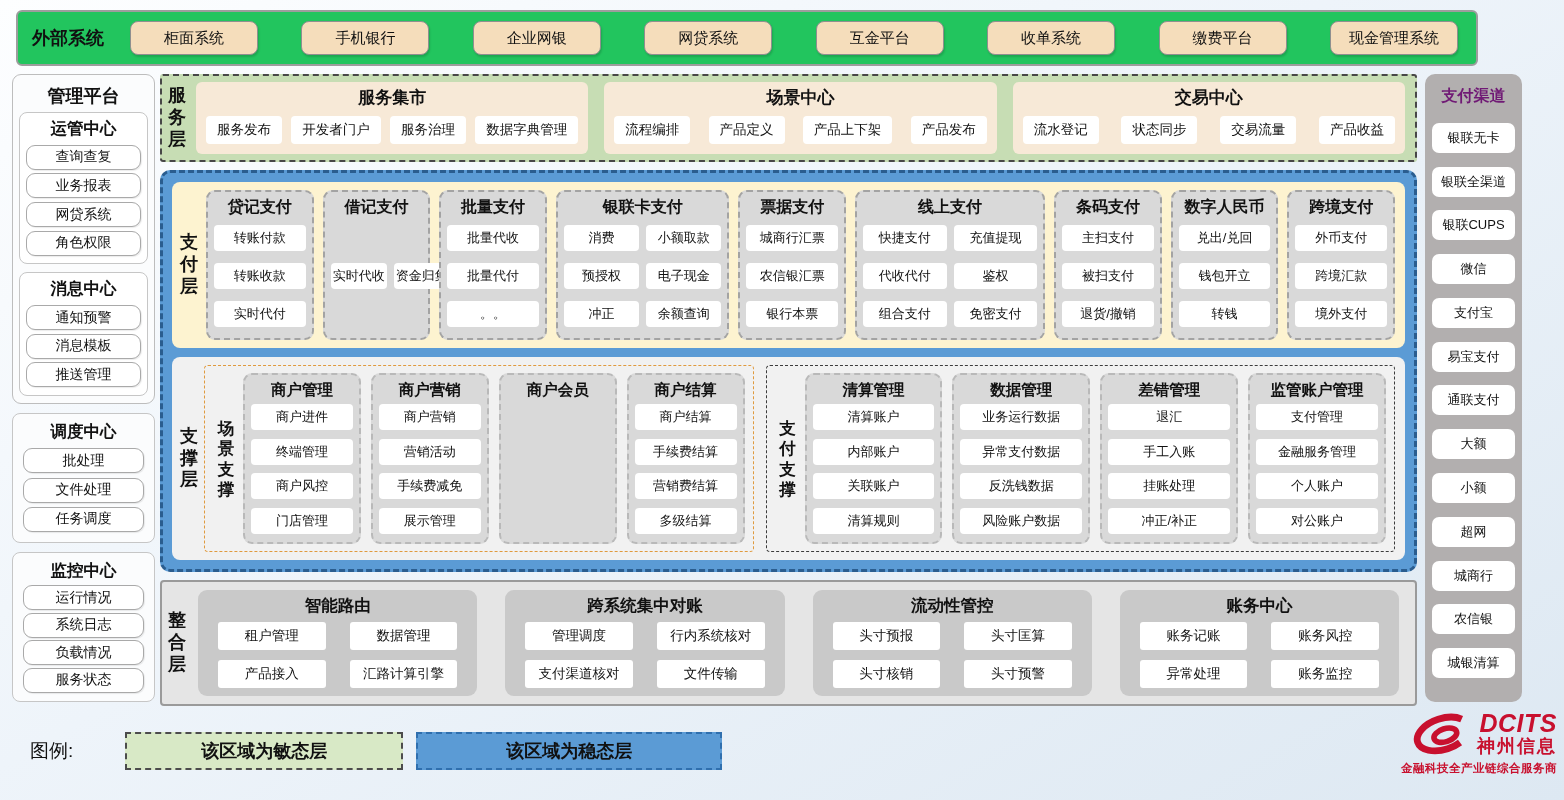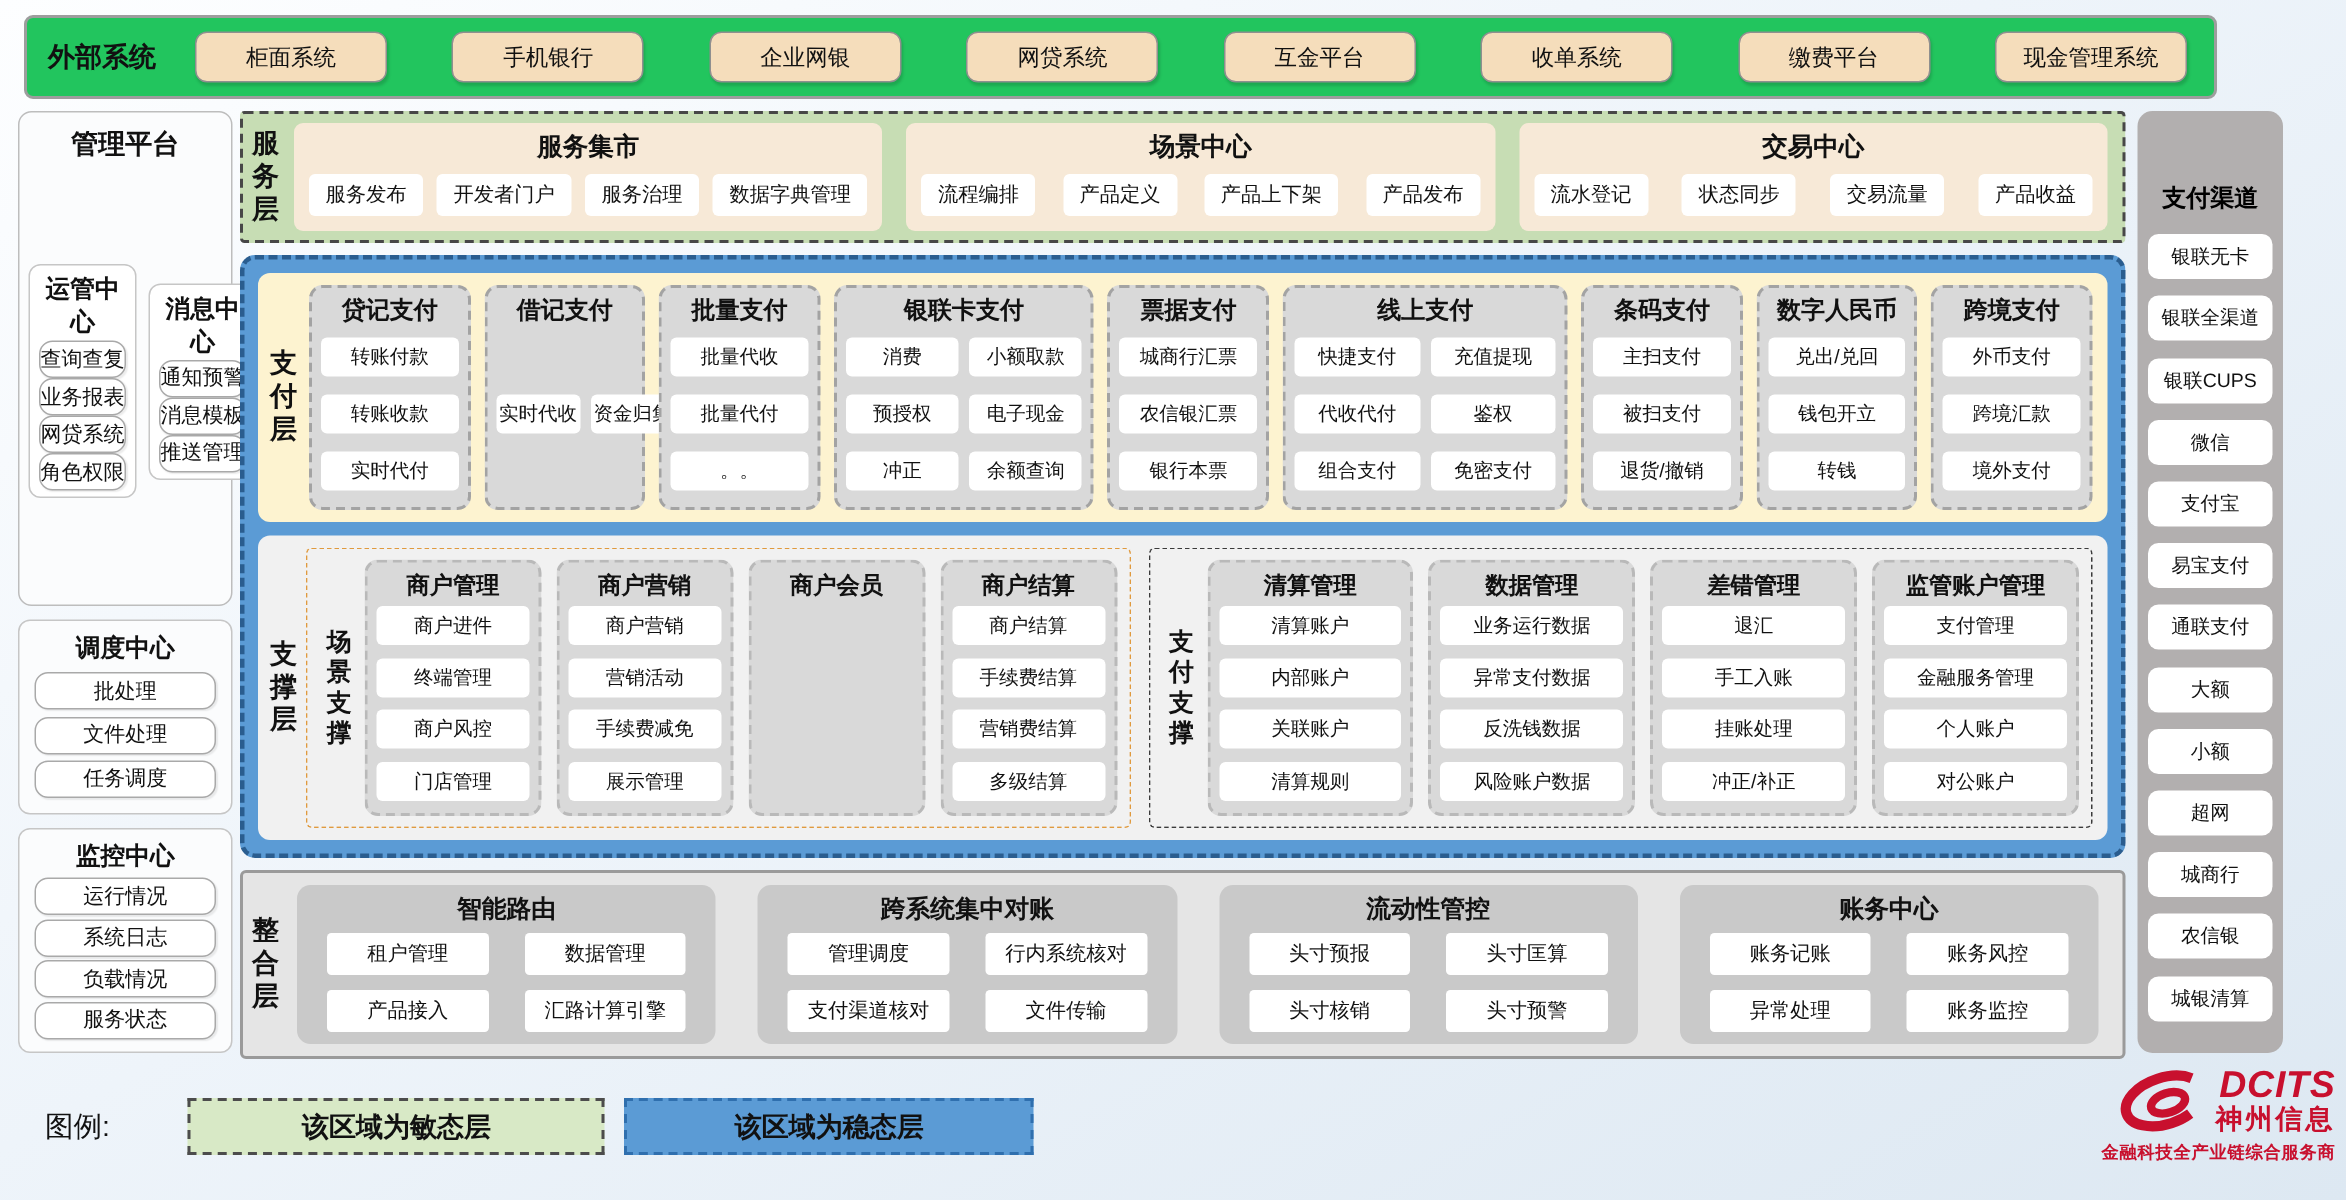--- a/index.html
+++ b/index.html
@@ -19,21 +19,21 @@
   .topbar-btns{flex:1;display:flex;justify-content:space-between;align-items:center;}
   .ext-btn{width:128px;height:34px;background:#f5ddbb;border:1.5px solid #8f8f8f;border-radius:8px;
     display:flex;align-items:center;justify-content:center;font-size:15px;white-space:nowrap;
     box-shadow:1px 2px 2px rgba(0,0,0,.15);}
 
   
   .left-sidebar{left:12px;top:74px;width:143px;height:628px;display:flex;flex-direction:column;gap:9px;}
   .side-panel{flex:0 0 330px;background:#fbfcfd;border:1.5px solid #bdbdbd;border-radius:9px;
     padding:4px 6px 7px;display:flex;flex-direction:column;}
   .side-title{font-weight:bold;font-size:18px;text-align:center;padding:5px 0 4px;}
-  .side-groups{flex:1;display:flex;flex-direction:row;gap:8px;align-items:center;}
+  .side-groups{flex:1;display:flex;flex-direction:column;gap:8px;}
   .side-group{background:#ffffff;border:1.5px solid #c6c6c6;border-radius:8px;
     padding:2px 6px 4px;display:flex;flex-direction:column;}
   .side-group.standalone{background:#fbfcfd;padding:4px 10px 6px;}
   .side-group-title{font-weight:bold;font-size:16.5px;text-align:center;padding:3px 0 1px;}
   .side-group-items{flex:1;display:flex;flex-direction:column;justify-content:space-evenly;}
   .side-btn{border:1.5px solid #a9a9a9;border-radius:9px;background:#fff;font-size:14px;
     text-align:center;padding:2.5px 0;white-space:nowrap;box-shadow:1px 1px 1px rgba(0,0,0,.08);}
 
   
   .vlabel-wrap{flex:0 0 26px;display:flex;align-items:center;justify-content:center;}
@@ -79,31 +79,31 @@
   .int-groups{flex:1;display:flex;gap:28px;padding:0 4px;}
   .int-group{flex:1;background:#c9c9c9;border-radius:9px;padding:2px 12px 8px;display:flex;flex-direction:column;}
   .int-title{font-weight:bold;font-size:16.5px;text-align:center;padding:3px 0;}
   .int-grid{flex:1;display:grid;grid-template-columns:1fr 1fr;column-gap:24px;row-gap:9px;
     padding:2px 8px 0;align-items:center;}
   .int-btn{background:#fff;border-radius:3px;font-size:13.5px;text-align:center;padding:5px 2px;white-space:nowrap;}
 
   
   .right-sidebar{left:1425px;top:74px;width:97px;height:628px;background:#b2afaf;border-radius:10px;
     display:flex;flex-direction:column;padding:8px 7px 10px;}
-  .chan-title{color:#000000;font-weight:bold;font-size:16px;text-align:center;padding:4px 0 2px;white-space:nowrap;margin-top:36px;}
+  .chan-title{color:#701a75;font-weight:bold;font-size:16px;text-align:center;padding:4px 0 2px;white-space:nowrap;}
   .chan-btns{flex:1;display:flex;flex-direction:column;justify-content:space-evenly;}
   .chan-btn{background:#fff;border-radius:7px;font-size:13px;text-align:center;padding:6px 0;white-space:nowrap;}
 
   
   .legend{left:30px;top:730px;height:42px;display:flex;align-items:center;}
   .legend-label{font-size:19px;margin-right:52px;white-space:nowrap;}
   .legend-box{width:278px;height:38px;display:flex;align-items:center;justify-content:center;
     font-size:18px;font-weight:bold;white-space:nowrap;}
   .legend-green{border:2px dashed #4c4c4c;margin-right:13px;}
-  .legend-blue{border:2px dashed #2f6fae;width:273px;text-align:center;}
+  .legend-blue{border:2px dashed #2f6fae;width:306px;text-align:center;}
 
   
   .logo{left:1385px;top:710px;width:172px;text-align:right;}
   .logo-top{display:flex;align-items:center;justify-content:flex-end;gap:3px;}
   .logo-brand{font-size:25px;font-weight:bold;font-style:italic;line-height:1;letter-spacing:.5px;}
   .logo-name{font-size:18px;font-weight:bold;letter-spacing:2px;line-height:1.2;}
   .logo-tagline{font-size:11.5px;font-weight:bold;margin-top:3px;white-space:nowrap;letter-spacing:.5px;}
 </style>
 </head>
 <body>

